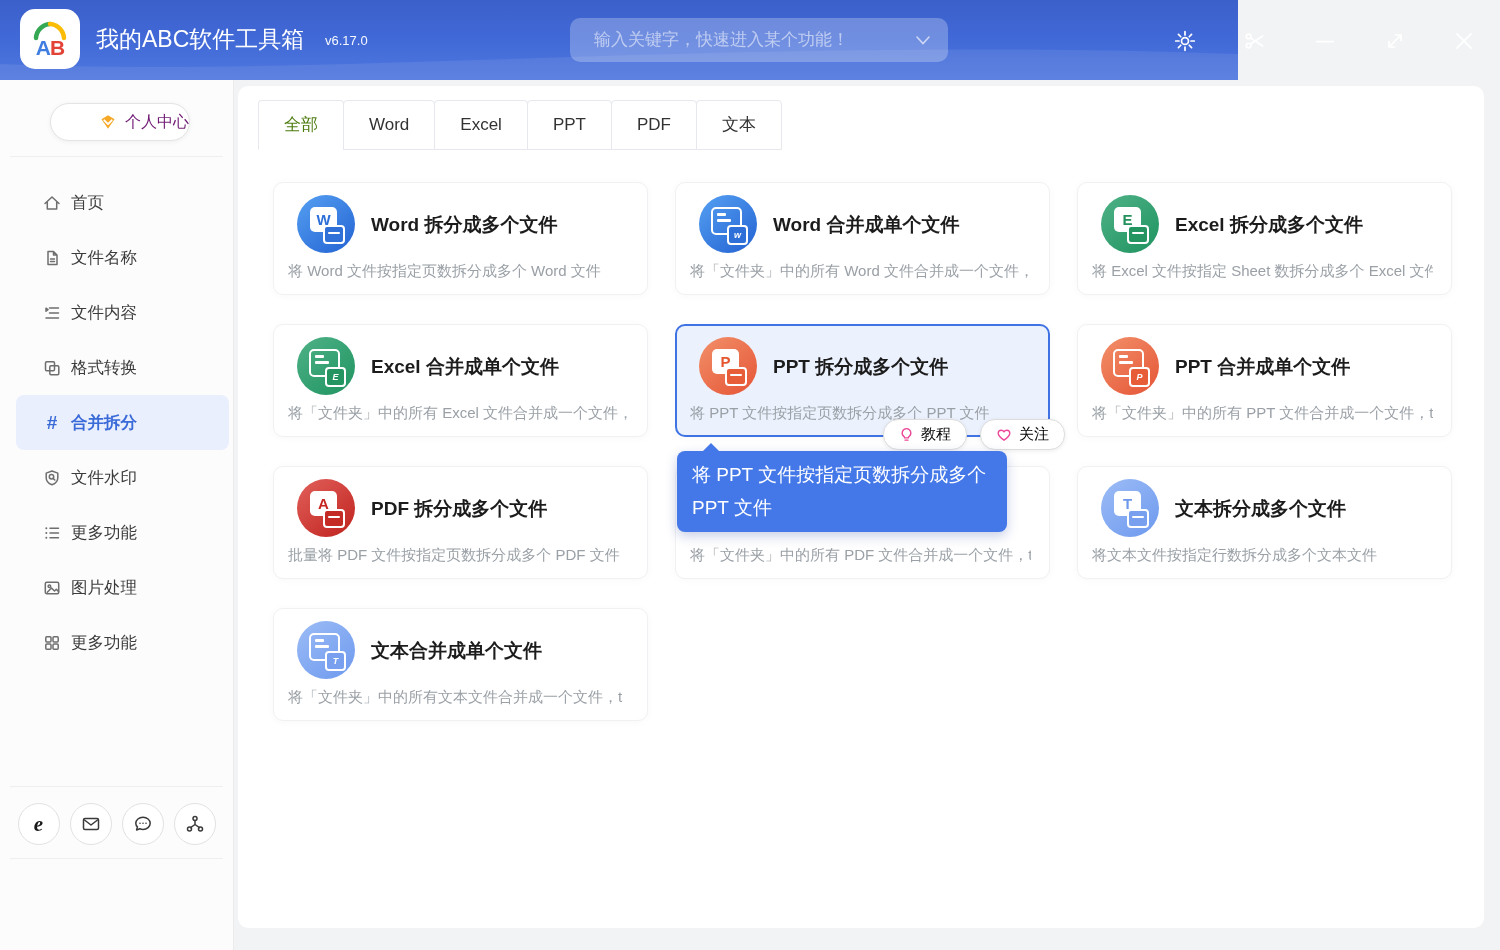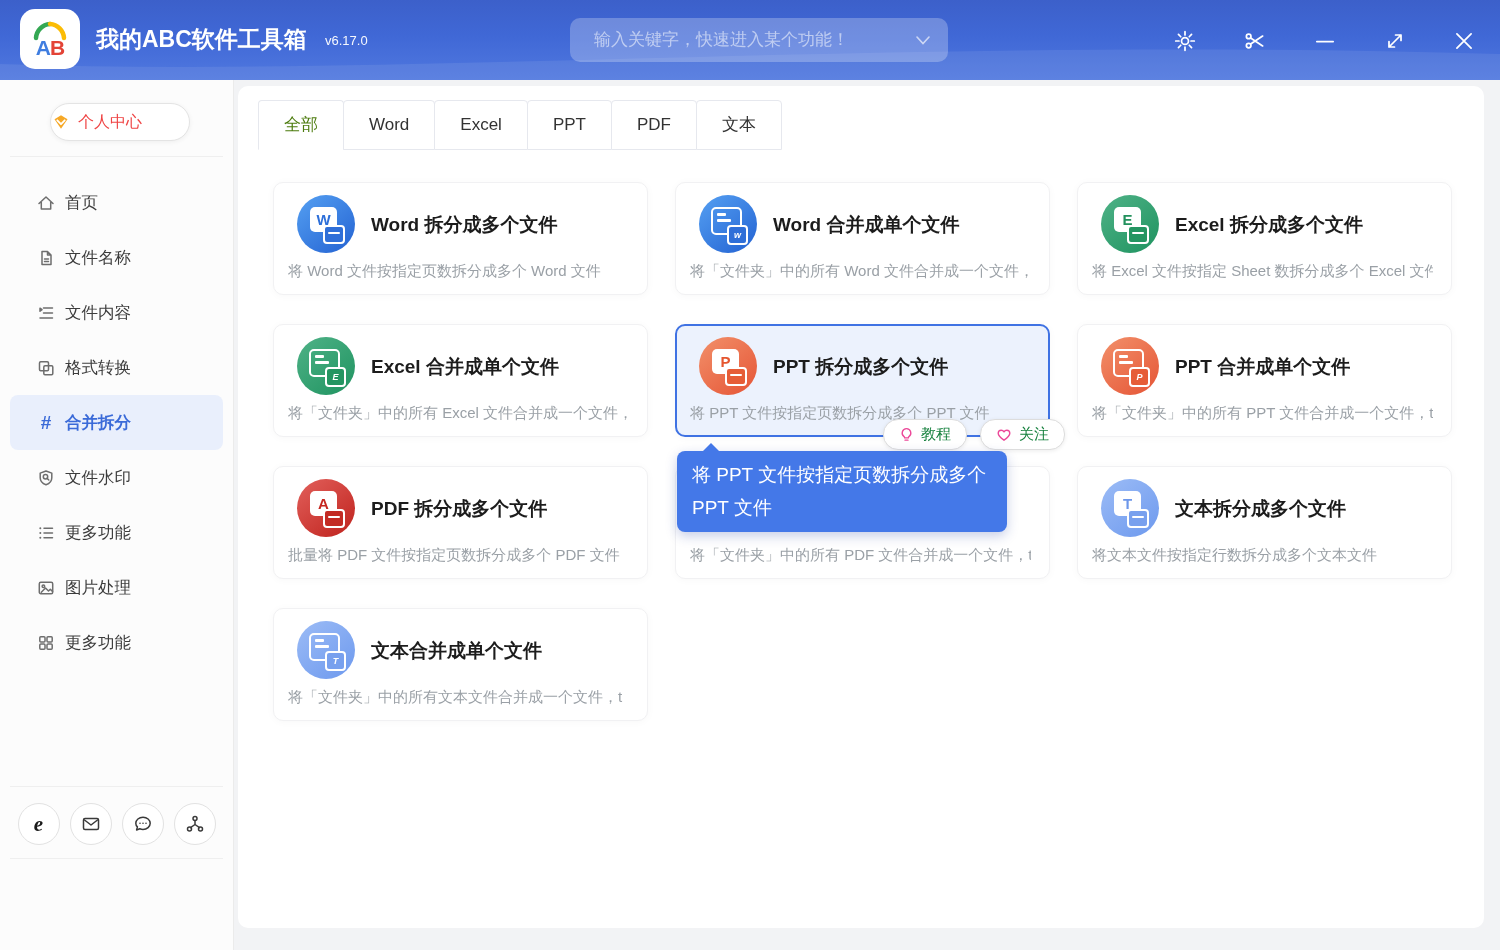--- a/index.html
+++ b/index.html
@@ -1,46 +1,46 @@
 <!DOCTYPE html>
 <html><head>
 <meta charset="utf-8">
 <style>
   html,body{margin:0;padding:0;}
   body{font-family:"Liberation Sans","DejaVu Sans",sans-serif;}
   #app{position:relative;width:1500px;height:950px;background:#f2f3f5;overflow:hidden;}
 
   
-  .header{position:absolute;left:0;top:0;width:1500px;height:80px;
+  .header{position:absolute;left:0;top:0;width:1238px;height:80px;
     background:linear-gradient(180deg,#3c60ca 0%,#4068d6 45%,#5078df 100%);z-index:50;}
   .header-wave{position:absolute;left:0;bottom:0;width:100%;height:46px;pointer-events:none;}
   .logo{position:absolute;left:20px;top:9px;width:60px;height:60px;background:#fff;border-radius:15px;
     display:flex;align-items:center;justify-content:center;}
   .logo-inner{position:relative;width:44px;height:44px;}
   .logo-letters{position:absolute;left:0;bottom:1px;width:100%;text-align:center;font-weight:800;font-size:21px;letter-spacing:-1px;}
   .logo-a{color:#3f7de0;}
   .logo-b{color:#e34336;}
-  .app-title{position:absolute;left:96px;top:24px;color:#fff;font-size:23px;font-weight:700;white-space:nowrap;}
+  .app-title{position:absolute;left:96px;top:24px;color:#fff;font-size:23px;font-weight:400;white-space:nowrap;}
   .app-version{position:absolute;left:325px;top:33px;color:rgba(255,255,255,.95);font-size:13px;}
   .searchbox{position:absolute;left:570px;top:18px;width:378px;height:44px;background:rgba(255,255,255,.25);
     border-radius:10px;display:flex;align-items:center;}
   .searchbox input{flex:1;background:transparent;border:none;outline:none;padding:0 10px 0 24px;
     font-size:17px;color:#fff;font-family:inherit;}
   .searchbox input::placeholder{color:rgba(255,255,255,.55);}
   .search-chevron{margin-right:18px;opacity:.65;}
   .winbtn{position:absolute;top:29px;width:24px;height:24px;display:flex;align-items:center;justify-content:center;cursor:pointer;}
   .winbtn svg{stroke:#fff;fill:none;stroke-width:1.6;stroke-linecap:round;stroke-linejoin:round;}
 
   
   .sidebar{position:absolute;left:0;top:80px;width:233px;height:870px;background:#fcfcfc;border-right:1px solid #ebebeb;}
   .personal-pill{position:absolute;left:50px;top:23px;width:138px;height:36px;background:#fff;border:1px solid #e4e4e4;
-    border-radius:19px;box-shadow:0 1px 5px rgba(0,0,0,.06);display:flex;align-items:center;justify-content:flex-start;gap:7px;
-    font-size:16px;color:#ef4444;cursor:pointer;}
+    border-radius:19px;box-shadow:0 1px 5px rgba(0,0,0,.06);display:flex;align-items:center;justify-content:flex-end;gap:7px;
+    font-size:16px;color:#701a75;cursor:pointer;}
   .side-divider{position:absolute;left:10px;width:213px;height:1px;background:#efefef;}
-  .menu{position:absolute;left:0;top:95px;width:233px;list-style:none;margin:0;padding:0;}
+  .menu{position:absolute;left:6px;top:95px;width:233px;list-style:none;margin:0;padding:0;}
   .menu-item{height:55px;display:flex;align-items:center;padding-left:36px;gap:9px;font-size:16.5px;color:#3c3c3c;cursor:pointer;}
   .menu-item svg{stroke:#6e6e6e;fill:none;stroke-width:1.5;stroke-linecap:round;stroke-linejoin:round;flex:0 0 auto;}
   .menu-item.active{margin:0 10px;padding-left:26px;background:#e9effc;border-radius:8px;color:#3a6ad8;font-weight:700;}
   .hash-glyph{font-size:19px;font-weight:700;color:#6e6e6e;width:20px;text-align:center;}
   .menu-item.active .hash-glyph{color:#3a6ad8;}
   .social-row{position:absolute;left:0;top:723px;width:233px;display:flex;justify-content:center;gap:10px;}
   .social-circle{width:40px;height:40px;border-radius:50%;background:#fff;border:1px solid #e2e2e2;
     display:flex;align-items:center;justify-content:center;cursor:pointer;}
   .social-circle svg{stroke:#3a3a3a;fill:none;stroke-width:1.5;stroke-linecap:round;stroke-linejoin:round;}
   .ie-e{font-family:"Liberation Serif","DejaVu Serif",serif;font-weight:800;font-style:italic;font-size:21px;color:#1a1a1a;line-height:1;}
@@ -80,21 +80,21 @@
   .doc-merge::before{content:'';position:absolute;left:4px;top:4px;width:9px;height:3px;background:#fff;border-radius:1px;}
   .doc-merge::after{content:'';position:absolute;left:4px;top:10px;width:14px;height:3px;background:#fff;border-radius:1px;}
   .doc-merge-small{position:absolute;right:9px;bottom:8px;width:17px;height:16px;border:2px solid #fff;border-radius:4px;
     display:flex;align-items:center;justify-content:center;color:#fff;font-size:9px;font-weight:700;font-style:italic;}
   .c-blue .doc-merge-small{background:#2f6fd8;} .c-green .doc-merge-small{background:#249561;}
   .c-orange .doc-merge-small{background:#e65d37;} .c-sky .doc-merge-small{background:#78a0ee;}
 
   
   .hover-pills{position:absolute;right:-17px;bottom:-15px;display:flex;gap:13px;z-index:20;}
   .pill-btn{height:29px;background:#fff;border:1px solid #ddd;border-radius:15px;box-shadow:0 1px 4px rgba(0,0,0,.08);
-    display:flex;align-items:center;gap:7px;padding:0 15px;font-size:15px;color:#15803d;cursor:pointer;}
+    display:flex;align-items:center;gap:7px;padding:0 15px;font-size:15px;color:#000000;cursor:pointer;}
   .pill-btn svg{stroke:#ec4899;fill:none;stroke-width:1.4;stroke-linecap:round;stroke-linejoin:round;}
   .tooltip{position:absolute;left:0;top:calc(100% + 16px);width:300px;background:#4478e8;border-radius:8px;
     color:#fff;font-size:19px;line-height:1.72;padding:8px 15px;word-break:break-all;z-index:30;box-shadow:0 4px 12px rgba(30,60,160,.25);}
   .tooltip::before{content:'';position:absolute;top:-8px;left:26px;border-left:8px solid transparent;
     border-right:8px solid transparent;border-bottom:8px solid #4478e8;}
 </style>
 </head>
 <body>
 
 <div id="app">

